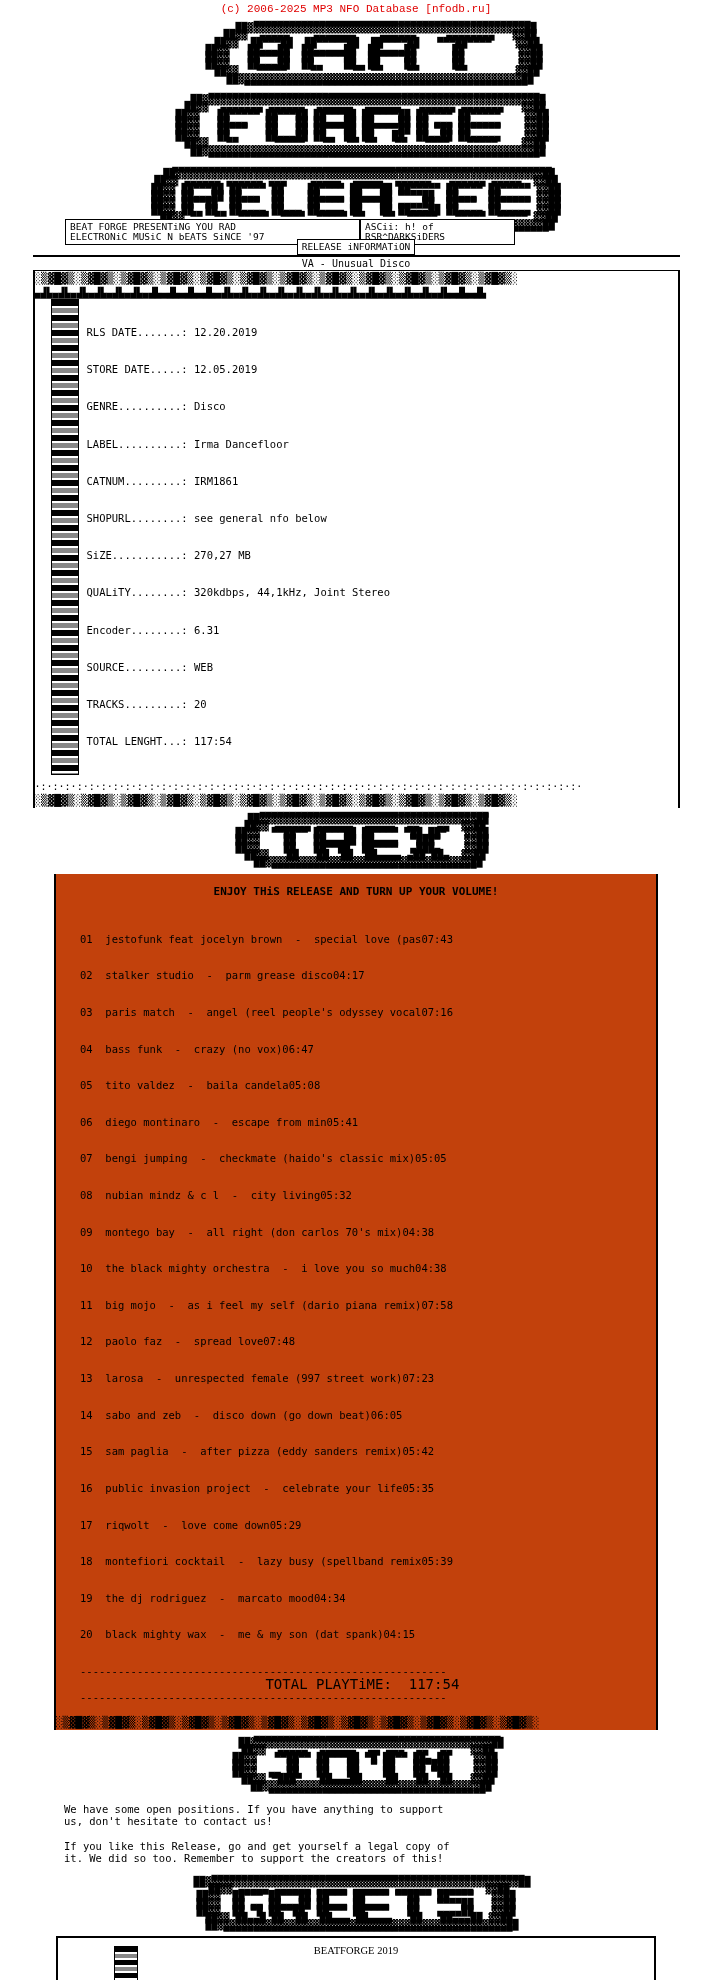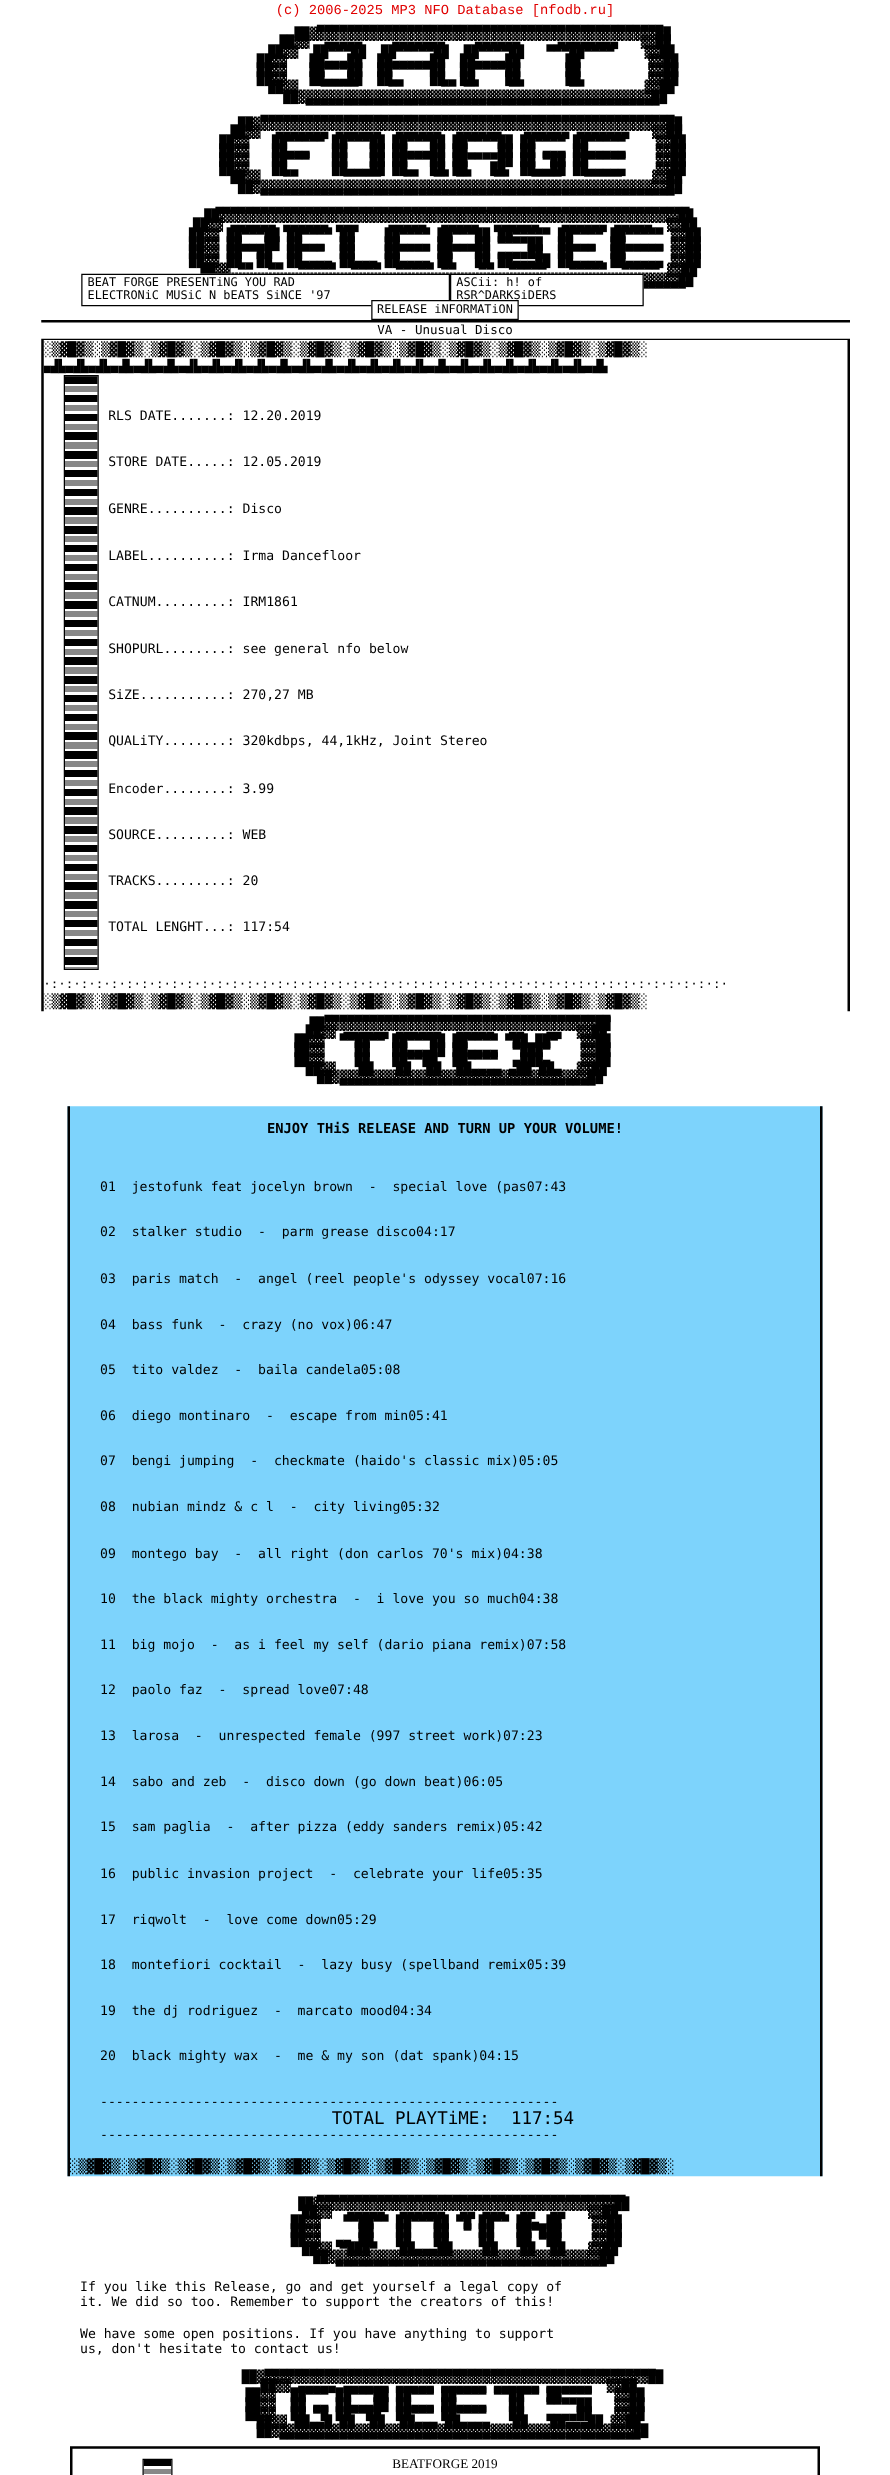--- a/index.html
+++ b/index.html
@@ -103,24 +103,24 @@
       repeating-linear-gradient(to bottom,
         #000 0px, #000 6px,
         #fff 6px, #fff 8px,
         #888 8px, #888 13px,
         #fff 13px, #fff 15px);
   }
 
   
   .tracks-frame {
     width: 600px;
-    margin: 12px auto;
+    margin: 2px auto;
     border-left: 2px solid #000;
     border-right: 2px solid #000;
-    background: #7dd3fc;
+    background: #c2410c;
   }
   .enjoy {
     text-align: center;
     font-size: 11px;
     font-weight: bold;
     line-height: 16px;
     padding: 10px 0 8px 0;
     font-family: "DejaVu Sans Mono", monospace;
   }
   .tracklist {
@@ -266,21 +266,21 @@
         <div class="bar-left"></div>
         <div class="rls-table">
           <div><span>RLS DATE.......:</span> <span>12.20.2019</span></div>
           <div><span>STORE DATE.....:</span> <span>12.05.2019</span></div>
           <div><span>GENRE..........:</span> <span>Disco</span></div>
           <div><span>LABEL..........:</span> <span>Irma Dancefloor</span></div>
           <div><span>CATNUM.........:</span> <span>IRM1861</span></div>
           <div><span>SHOPURL........:</span> <span>see general nfo below</span></div>
           <div><span>SiZE...........:</span> <span>270,27 MB</span></div>
           <div><span>QUALiTY........:</span> <span>320kdbps, 44,1kHz, Joint Stereo</span></div>
-          <div><span>Encoder........:</span> <span>3.99</span></div>
+          <div><span>Encoder........:</span> <span>6.31</span></div>
           <div><span>SOURCE.........:</span> <span>WEB</span></div>
           <div><span>TRACKS.........:</span> <span>20</span></div>
           <div><span>TOTAL LENGHT...:</span> <span>117:54</span></div>
         </div>
       </div>
 
       <div class="spacer6"></div>
       <div class="hatch-row">
         <pre class="art" style="font-size:10px;line-height:12px;">·:·:·:·:·:·:·:·:·:·:·:·:·:·:·:·:·:·:·:·:·:·:·:·:·:·:·:·:·:·:·:·:·:·:·:·:·:·:·:·:·:·:·:·:·:·</pre>
       </div>
@@ -342,24 +342,24 @@
      ██▓▓▓▓▓▓▓▓▓▓▓▓▓▓▓▓▓▓▓▓▓▓▓▓▓▓▓▓▓▓▓▓▓▓▓▓▓▓▓▓██
     ██▓▓  ▄▄▄▄▄  ▄▄▄▄▄▄  ▄▄ ▄▄▄  ▄▄  ▄▄   ▓▓██
    ██▓▓   ▀▀██▀▀ ██▀▀▀██ ▀█ ██▀▀ ██▄ ██    ▓▓██
    ██▓▓     ██   ██   ██  ▀ ██   ██▀███    ▓▓██
    ██▓▓  ▄▄ ██   ██   ██    ██   ██ ▀██    ▓▓██
     ██▓▓ ▀███▀   ██▄▄▄██    ██   ██  ██   ▓▓██
      ██▓▓▓▓▓▓▓▓▓▓▓▓▓▓▓▓▓▓▓▓▓▓▓▓▓▓▓▓▓▓▓▓▓▓▓▓██
        ▀▀▀▀▀▀▀▀▀▀▀▀▀▀▀▀▀▀▀▀▀▀▀▀▀▀▀▀▀▀▀▀▀▀▀▀</pre>
   </div>
 
+  <div class="para">We have some open positions. If you have anything to support
+us, don't hesitate to contact us!</div>
   <div class="para">If you like this Release, go and get yourself a legal copy of
 it. We did so too. Remember to support the creators of this!</div>
-  <div class="para">We have some open positions. If you have anything to support
-us, don't hesitate to contact us!</div>
 
   <div class="center">
     <pre class="art art-logo">    ▄▄▄▄▄▄▄▄▄▄▄▄▄▄▄▄▄▄▄▄▄▄▄▄▄▄▄▄▄▄▄▄▄▄▄▄▄▄▄▄▄▄▄▄▄▄▄▄▄▄▄▄
   ██▓▓▓▓▓▓▓▓▓▓▓▓▓▓▓▓▓▓▓▓▓▓▓▓▓▓▓▓▓▓▓▓▓▓▓▓▓▓▓▓▓▓▓▓▓▓▓▓▓▓▓▓██
  ██▓▓ ▄▄▄▄▄ ▄▄▄▄▄▄ ▄▄▄▄▄ ▄▄▄▄▄▄ ▄▄▄▄▄▄ ▄▄▄▄▄▄  ▓▓██
 ██▓▓  ██▀▀▀ ██▀▀▀██ ██▀▀▀ ██▀▀▀▀ ▀▀██▀▀ ██▀▀▀▀   ▓▓██
 ██▓▓  ██ ▄▄ ██▄▄▄██ ██▄▄▄ ██▄▄▄▄   ██   ▀▀▀▀██   ▓▓██
 ██▓▓  ██ ▀█ ██▀▀██  ██▀▀▀ ██▀▀▀▀   ██   ▄▄▄▄██   ▓▓██
  ██▓▓ ██▄▄█ ██  ██  ██▄▄▄ ██▄▄▄▄   ██   ██▄▄▄██ ▓▓██
   ██▓▓▓▓▓▓▓▓▓▓▓▓▓▓▓▓▓▓▓▓▓▓▓▓▓▓▓▓▓▓▓▓▓▓▓▓▓▓▓▓▓▓▓▓▓▓▓▓██

